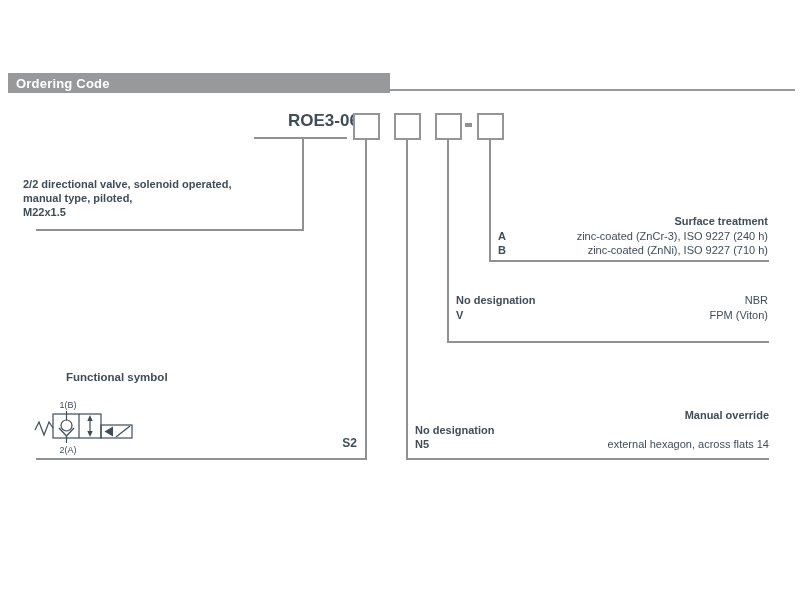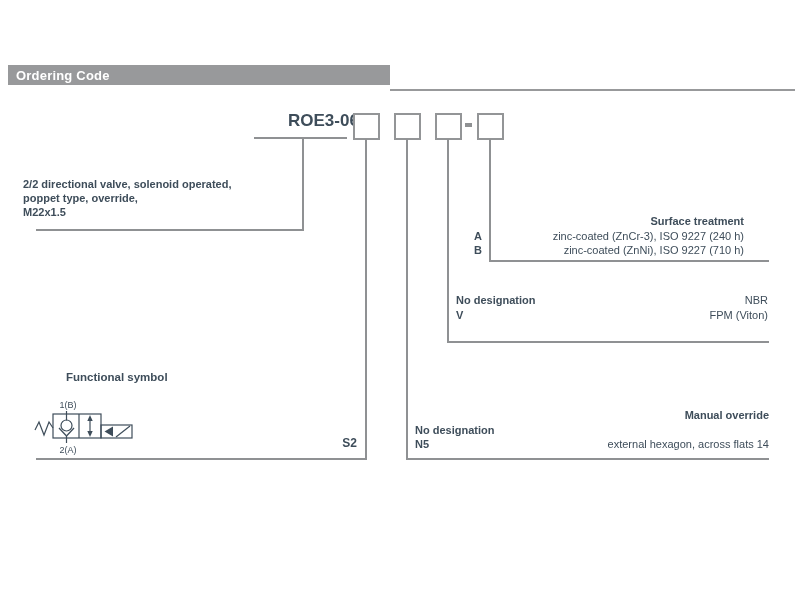--- a/index.html
+++ b/index.html
@@ -1,21 +1,21 @@
 <!DOCTYPE html>
 <html><head>
 <meta charset="utf-8">
 <style>
   html,body{margin:0;padding:0;background:#fff;}
   .page{
     position:relative;width:800px;height:600px;background:#ffffff;overflow:hidden;
     font-family:"Liberation Sans",sans-serif;color:#3e4d5a;
   }
   
-  .band{position:absolute;left:8px;top:65px;width:382px;height:20px;background:#98999b;
+  .band{position:absolute;left:8px;top:73px;width:382px;height:20px;background:#98999b;
         display:flex;align-items:center;}
   .band-title{color:#ffffff;font-size:13px;font-weight:bold;padding-left:8px;letter-spacing:.2px;}
   .band-tail{position:absolute;left:390px;top:89px;width:405px;height:2px;background:#98999b;}
 
   
   .code-text{position:absolute;left:256px;top:111px;font-size:17px;font-weight:bold;color:#3e4d5a;margin-left:32px;}
   .code-underline{position:absolute;left:254px;top:137px;width:93px;height:2px;background:#8f9193;}
   .code-box{position:absolute;top:113px;width:27px;height:27px;box-sizing:border-box;
             border:2px solid #939597;background:#fff;}
   .box1{left:353px;} .box2{left:394px;} .box3{left:435px;} .box4{left:477px;}
@@ -38,21 +38,21 @@
   
   .description{position:absolute;left:23px;top:177px;font-size:11px;font-weight:bold;
                line-height:14px;color:#3e4d5a;}
 
   
   .opt-block{position:absolute;font-size:11px;line-height:14.5px;}
   .opt-title{font-weight:bold;text-align:right;}
   .opt-row{display:flex;justify-content:space-between;}
   .opt-code{font-weight:bold;white-space:pre;}
   .opt-value{text-align:right;font-weight:normal;margin-left:36px;}
-  .blk-surface{left:474px;top:214px;width:270px;}
+  .blk-surface{left:498px;top:214px;width:270px;}
   .blk-seals{left:456px;top:293px;width:312px;}
   .blk-manual{left:415px;top:408px;width:354px;}
 
   
   .func-title{position:absolute;left:38px;top:371px;font-size:11.5px;font-weight:bold;padding-left:28px;}
   .valve-svg{position:absolute;left:28px;top:395px;}
   .s2{position:absolute;left:325px;top:436px;width:32px;text-align:right;
       font-size:12px;font-weight:bold;}
 </style>
 </head>
@@ -79,21 +79,21 @@
   <div class="vline v3"></div>
   <div class="vline v4"></div>
   <div class="hline h-desc"></div>
   <div class="hline h-surface"></div>
   <div class="hline h-seals"></div>
   <div class="hline h-manual"></div>
   <div class="hline h-functional"></div>
 
   <div class="description">
     <div>2/2 directional valve, solenoid operated,</div>
-    <div>poppet type, override,</div>
+    <div>manual type, piloted,</div>
     <div>M22x1.5</div>
   </div>
 
   <div class="opt-block blk-surface">
     <div class="opt-title">Surface treatment</div>
     <div class="opt-row">
       <span class="opt-code">A</span>
       <span class="opt-value">zinc-coated (ZnCr-3), ISO 9227 (240 h)</span>
     </div>
     <div class="opt-row">

